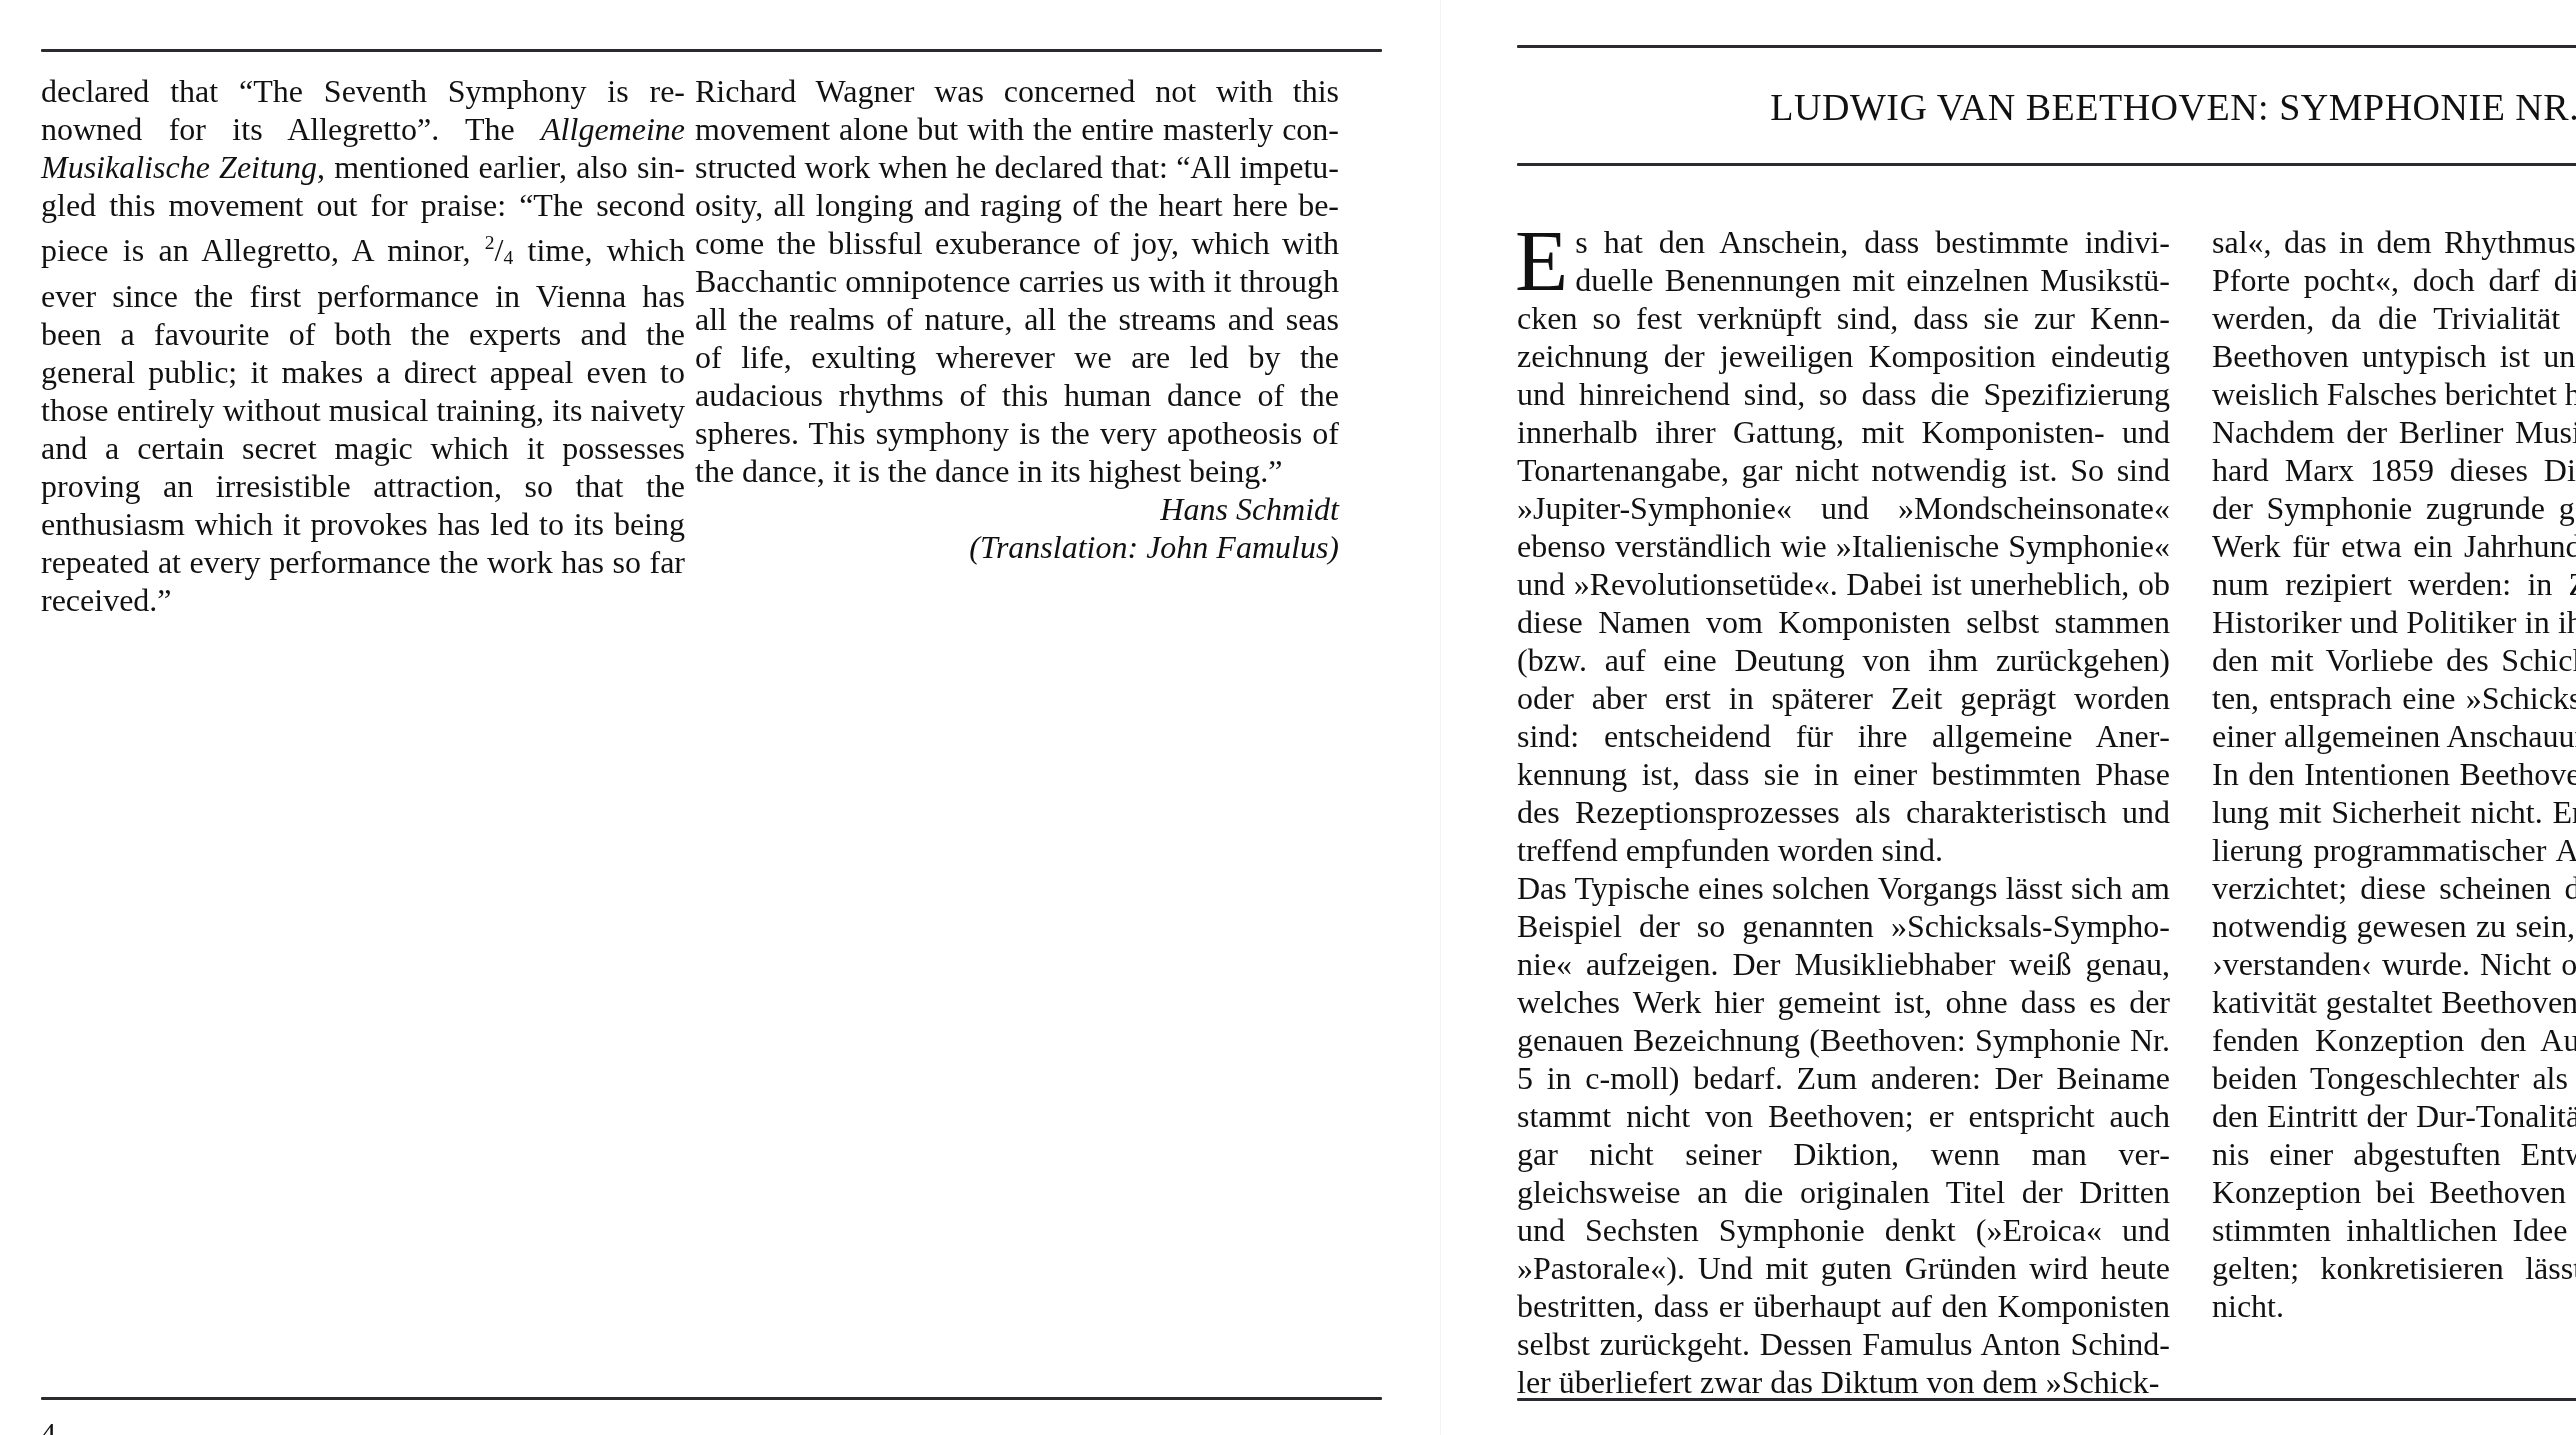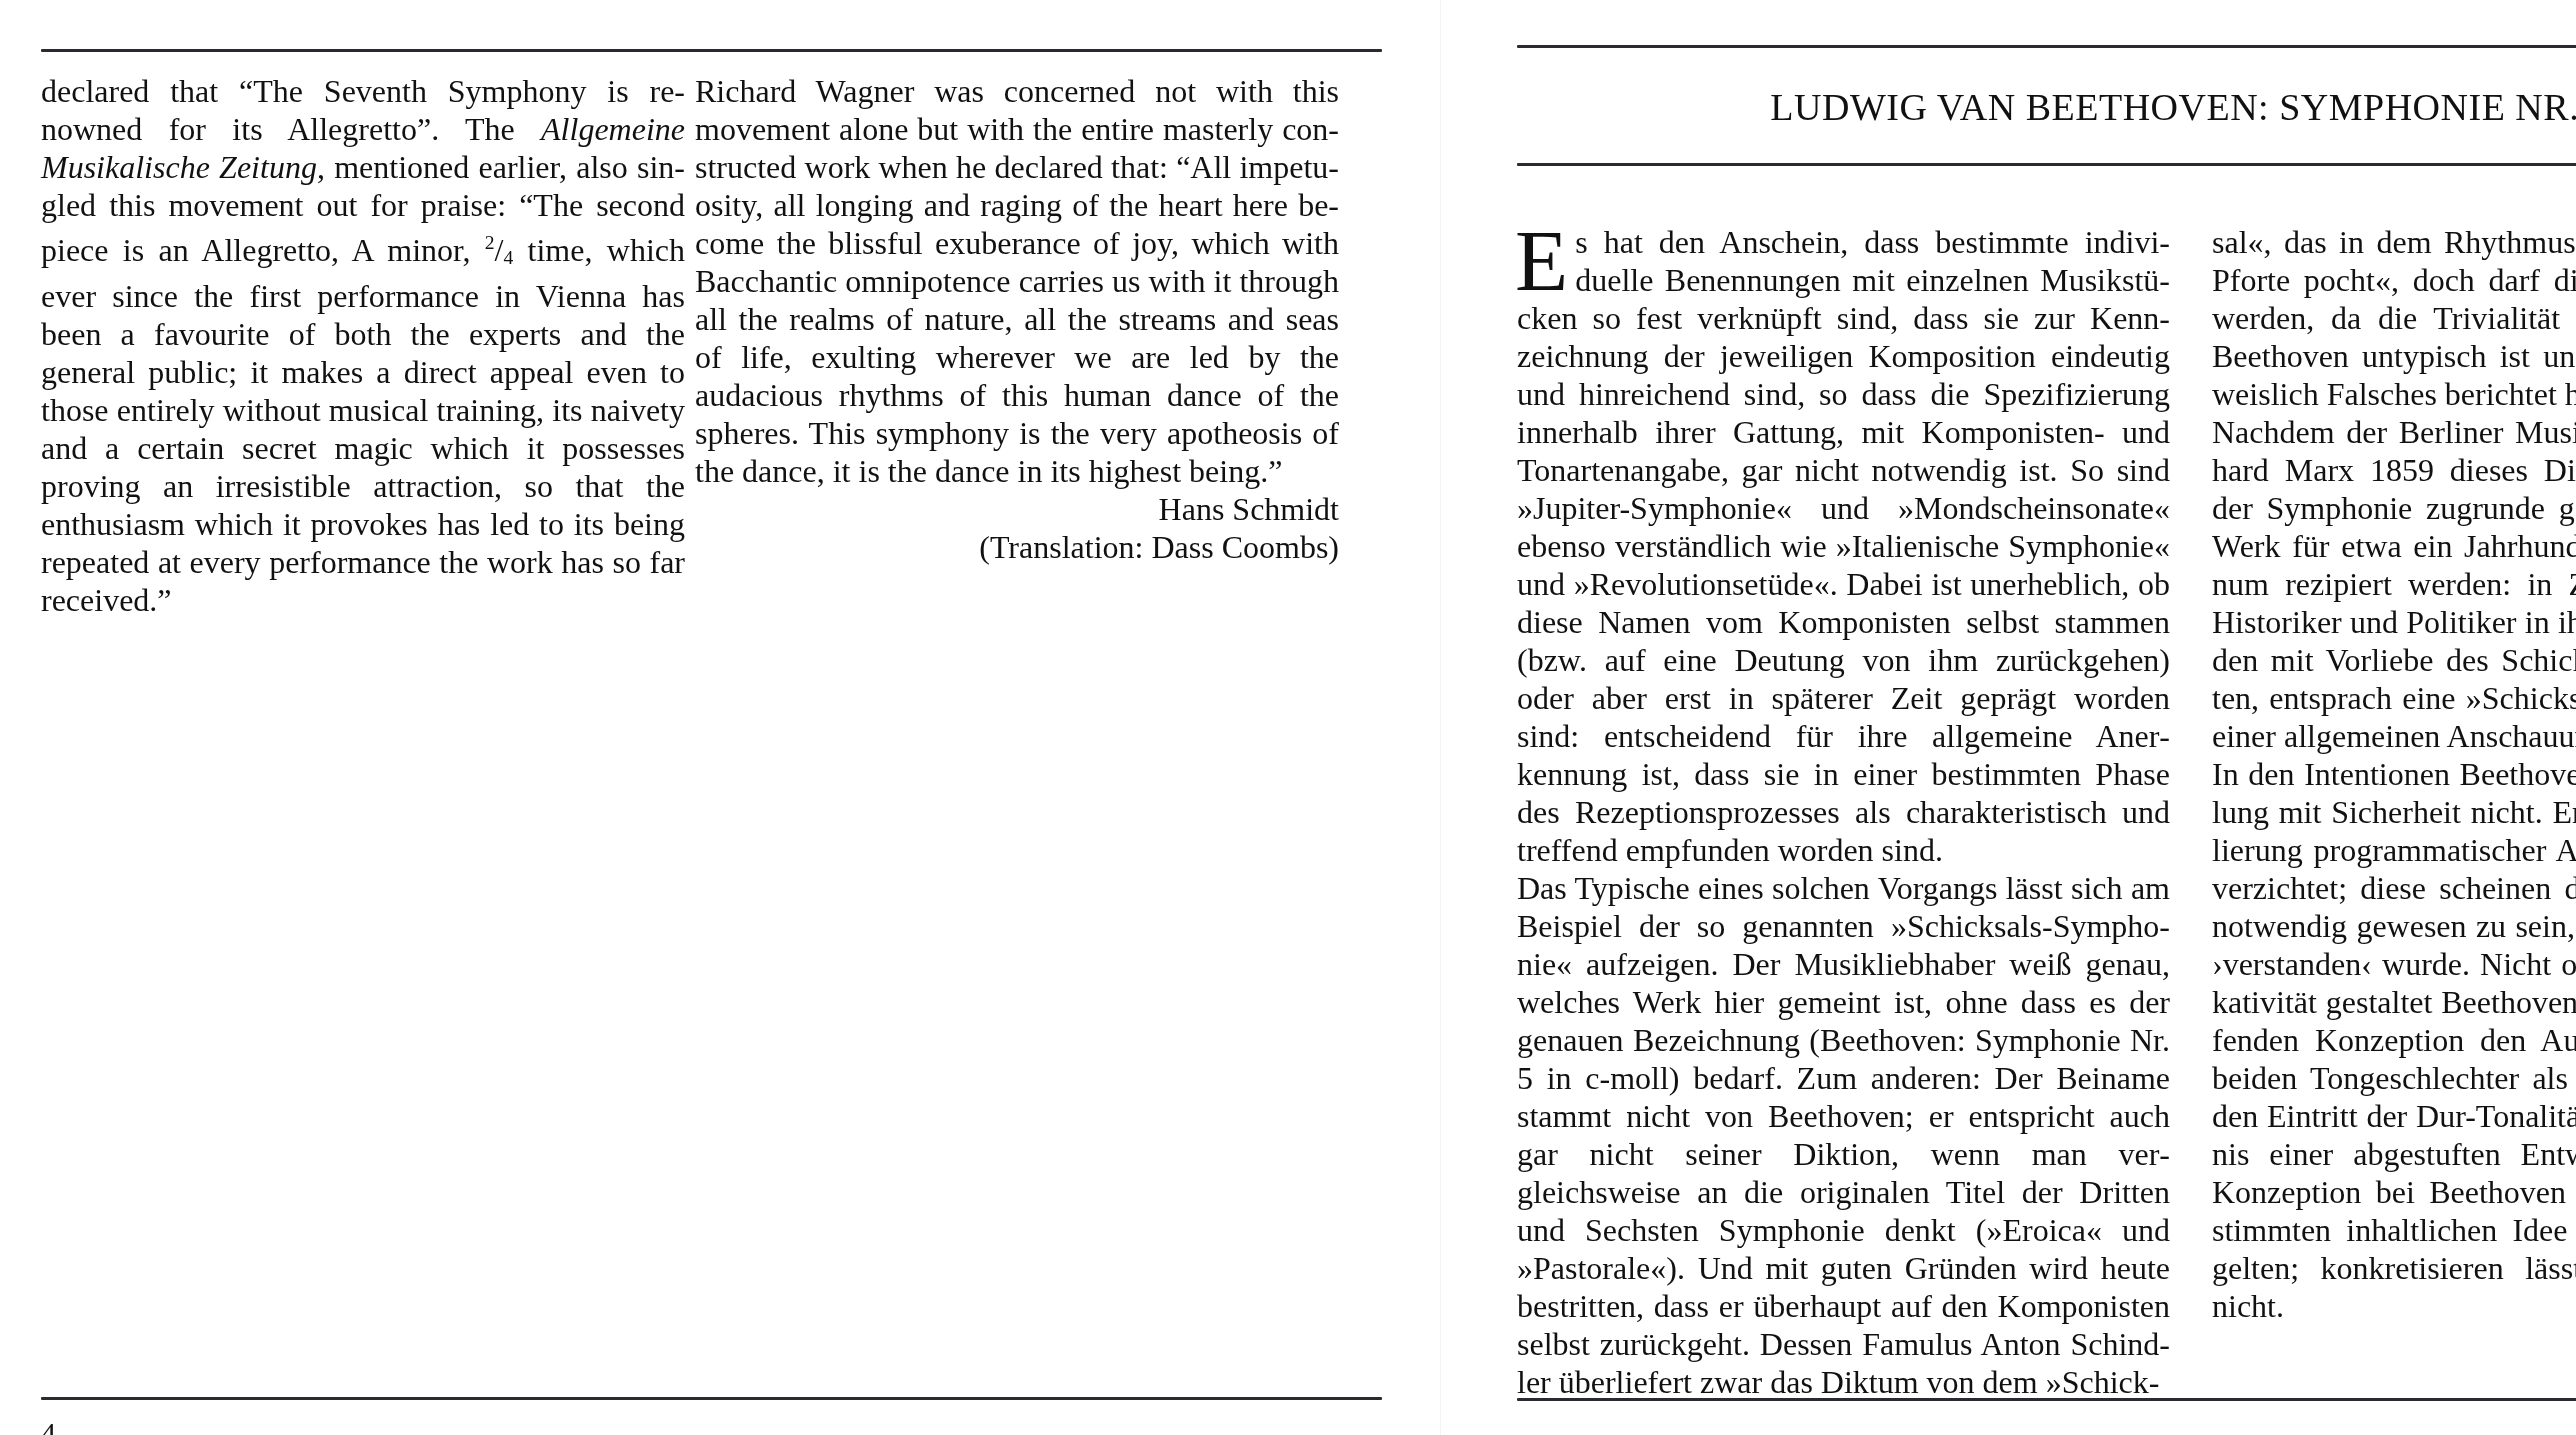--- a/index.html
+++ b/index.html
@@ -6,21 +6,21 @@
   body { width:2925px; height:1435px; position:relative; overflow:hidden;
          font-family:"Liberation Serif","DejaVu Serif",serif; color:#111; }
   .page { position:absolute; top:0; height:1435px; }
   #page-left { left:0; width:1432px; }
   #page-right { left:1463px; width:1462px; }
   .gutter { position:absolute; left:1440px; top:0; width:1px; height:1435px; background:#f3f3f3; }
   .rule { position:absolute; height:2.6px; background:#2a2a30; border-radius:1px; }
   .col { position:absolute; font-size:32px; line-height:38px; text-align:justify;
          hyphens:manual; }
   .col p { margin:0; text-indent:0; }
-  .sig { text-align:right; }
+  .sig { text-align:right; font-style:italic; }
   .heading { position:absolute; left:0; width:100%; text-align:center; font-size:38px;
              letter-spacing:0.5px; white-space:nowrap; }
   .dropcap { float:left; font-size:87px; line-height:68px; margin:4.1px 7.2px 0 -2.1px; }
   .pagenum { position:absolute; font-size:30px; line-height:30px; }
   i { font-style:italic; }
   sup.frac { font-size:19.6px; vertical-align:12.4px; }
   sub.frac { font-size:19.6px; vertical-align:-3.1px; }
 </style>
 </head>
 <body>
@@ -30,21 +30,21 @@
 <div class="page" id="page-left">
   <div class="rule" style="left:41px; top:49px; width:1341px;"></div>
 
   <div class="col" style="left:41px; top:72px; width:644px;">
     <p><span>declared that “The Seventh Symphony is re­nowned for its Allegretto”. The </span><i>Allgemeine Musikalische Zeitung</i><span>, mentioned earlier, also sin­gled this movement out for praise: “The second piece is an Allegretto, A minor, </span><sup class="frac">2</sup><span>/</span><sub class="frac">4</sub><span> time, which ever since the first performance in Vienna has been a favourite of both the experts and the gener­al public; it makes a direct appeal even to those entirely without musical training, its naivety and a certain secret magic which it possesses proving an irresistible attraction, so that the enthusiasm which it provokes has led to its being repeated at every performance the work has so far received.”</span></p>
   </div>
 
   <div class="col" style="left:695px; top:72px; width:644px;">
     <p>Richard Wagner was concerned not with this movement alone but with the entire masterly con­structed work when he declared that: “All impetu­osity, all longing and raging of the heart here be­come the blissful exuberance of joy, which with Bacchantic omnipotence carries us with it through all the realms of nature, all the streams and seas of life, exulting wherever we are led by the audacious rhythms of this human dance of the spheres. This symphony is the very apotheosis of the dance, it is the dance in its highest being.”</p>
     <p class="sig">Hans Schmidt</p>
-    <p class="sig">(Translation: Dass Coombs)</p>
+    <p class="sig">(Translation: John Famulus)</p>
   </div>
 
   <div class="rule" style="left:41px; top:1397px; width:1341px;"></div>
   <div class="pagenum" style="left:41px; top:1418px;">4</div>
 </div>
 
 <div class="page" id="page-right">
   <div class="rule" style="left:54px; top:45px; width:1345px;"></div>
   <div class="heading" style="top:85px; left:54px; width:1345px;">LUDWIG VAN BEETHOVEN: SYMPHONIE NR. 5</div>
   <div class="rule" style="left:54px; top:163px; width:1345px;"></div>

